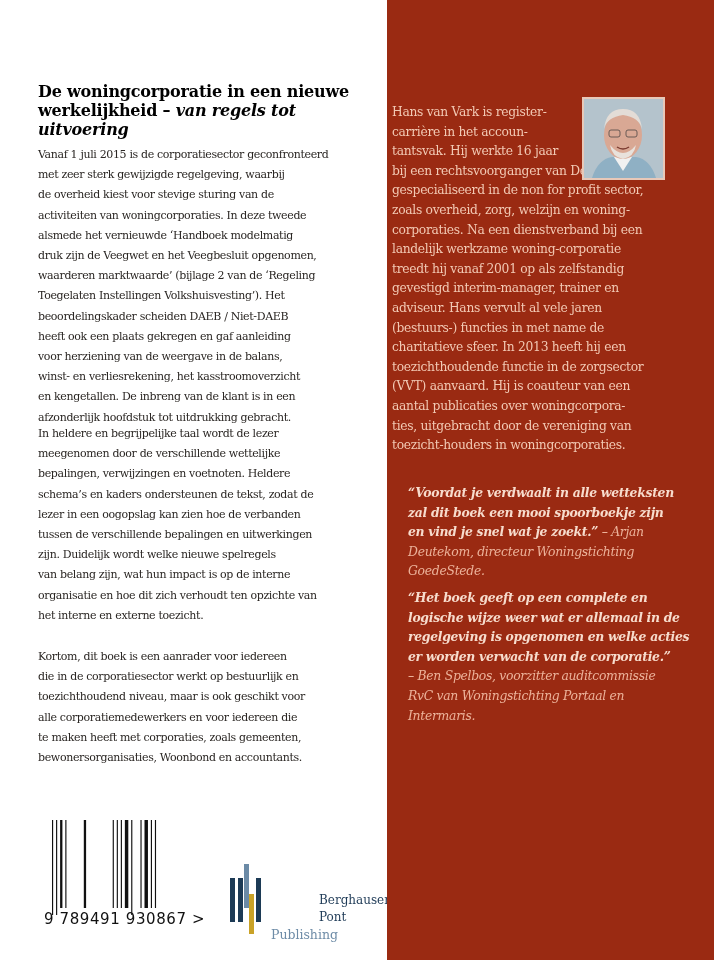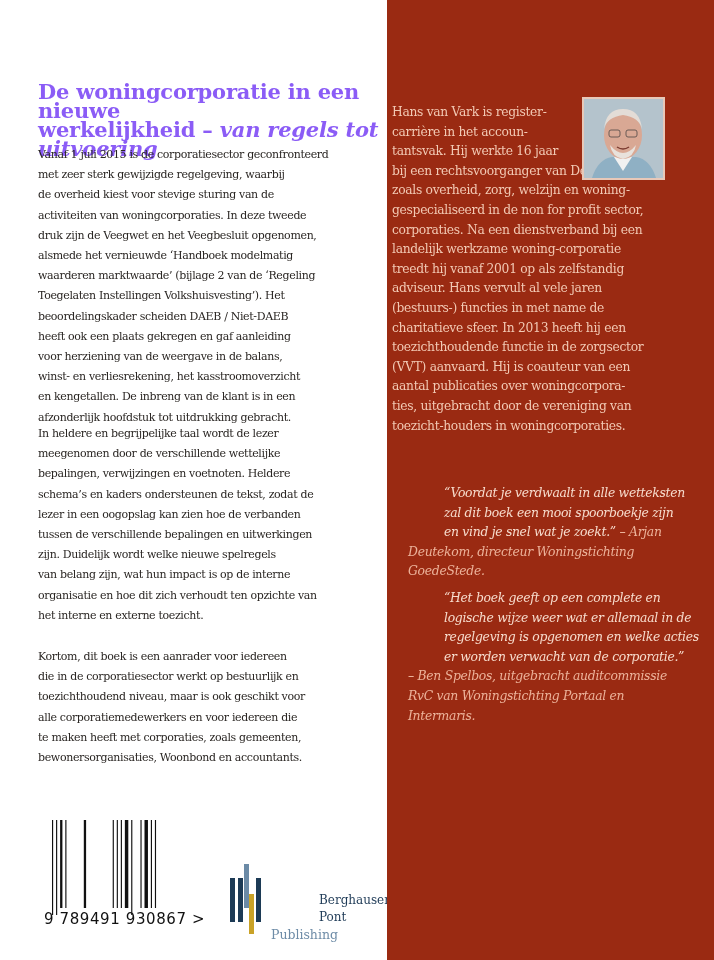--- a/index.html
+++ b/index.html
@@ -1,36 +1,36 @@
 <!DOCTYPE html>
 <html><head>
 <meta charset="utf-8">
 <style>
   html, body { margin:0; padding:0; }
   body { width:714px; height:960px; position:relative; background:#ffffff; overflow:hidden;
          font-family:"DejaVu Serif", serif; }
   .left { position:absolute; left:0; top:0; width:387px; height:960px; background:#ffffff; }
   .right { position:absolute; left:387px; top:0; width:327px; height:960px; background:#9a2a12; }
-  .title { position:absolute; left:38px; top:82px; width:345px; color:#8b5cf6;
-           font-family:"DejaVu Serif", serif; font-weight:bold; font-size:21px; line-height:19px; letter-spacing:-0.2px; }
+  .title { position:absolute; left:38px; top:82px; width:345px; color:#000000;
+           font-family:"DejaVu Serif", serif; font-weight:bold; font-size:16px; line-height:19px; letter-spacing:-0.2px; }
   .title .it { font-style:italic; }
   .para { position:absolute; left:38px; width:345px; color:#2a2623; font-size:11px; line-height:20.2px; letter-spacing:-0.35px; margin:0; }
   .para .ln { display:block; white-space:nowrap; }
   #p1 { top:145px; }
   #p2 { top:424px; }
   #p3 { top:647px; }
 
   .bio { position:absolute; left:392px; color:#f2c9b4; font-size:12.3px; line-height:19.6px; letter-spacing:-0.3px; margin:0; }
   .bio .ln { display:block; white-space:nowrap; }
   #bio { top:103px; }
   .photo { position:absolute; left:582px; top:97px; width:79px; height:79px; border:2px solid #e8c8b8;
            background:linear-gradient(180deg,#b9c7cf 0%,#a9b9c3 100%); overflow:hidden; }
   .quote { position:absolute; left:408px; color:#f7dccd; font-size:12.4px; line-height:19.6px; letter-spacing:-0.3px; margin:0; }
   .quote .ln { display:block; white-space:nowrap; }
-  .q-bold { font-weight:normal; font-style:italic;margin-left:36px; }
+  .q-bold { font-weight:bold; font-style:italic; }
   .q-attr { font-style:italic; color:#ecb29a; font-weight:normal; }
   #q1 { top:483px; }
   #q2 { top:588px; }
 
   .barcode { position:absolute; left:48px; top:820px; width:150px; height:95px; }
   .isbn { position:absolute; left:44px; top:910px; font-family:"DejaVu Sans", sans-serif; font-size:15px; letter-spacing:0.6px; color:#111; }
   .logo { position:absolute; left:230px; top:864px; width:34px; height:70px; }
   .pub { position:absolute; left:271px; top:892px; font-family:"DejaVu Serif", serif; line-height:17px; }
   .pub .n1 { display:block; color:#1f3b57; font-size:12px;margin-left:48px; }
   .pub .n2 { display:block; color:#6e8ca7; font-size:12.5px; }
@@ -42,22 +42,22 @@
   <div class="title">
     <span>De woningcorporatie in een nieuwe</span><br>
     <span>werkelijkheid – </span><span class="it">van regels tot uitvoering</span>
   </div>
 
   <p class="para" id="p1">
       <span class="ln">Vanaf 1 juli 2015 is de corporatiesector geconfronteerd</span>
       <span class="ln">met zeer sterk gewijzigde regelgeving, waarbij</span>
       <span class="ln">de overheid kiest voor stevige sturing van de</span>
       <span class="ln">activiteiten van woningcorporaties. In deze tweede</span>
+      <span class="ln">alsmede het vernieuwde ‘Handboek modelmatig</span>
       <span class="ln">druk zijn de Veegwet en het Veegbesluit opgenomen,</span>
-      <span class="ln">alsmede het vernieuwde ‘Handboek modelmatig</span>
       <span class="ln">waarderen marktwaarde’ (bijlage 2 van de ‘Regeling</span>
       <span class="ln">Toegelaten Instellingen Volkshuisvesting’). Het</span>
       <span class="ln">beoordelingskader scheiden DAEB / Niet-DAEB</span>
       <span class="ln">heeft ook een plaats gekregen en gaf aanleiding</span>
       <span class="ln">voor herziening van de weergave in de balans,</span>
       <span class="ln">winst- en verliesrekening, het kasstroomoverzicht</span>
       <span class="ln">en kengetallen. De inbreng van de klant is in een</span>
       <span class="ln">afzonderlijk hoofdstuk tot uitdrukking gebracht.</span>
     </p>
   <p class="para" id="p2">
@@ -112,25 +112,26 @@
   </div>
 </div>
 
 <div class="right"></div>
 
 <p class="bio" id="bio">
     <span class="ln">Hans van Vark is register-</span>
     <span class="ln">carrière in het accoun-</span>
     <span class="ln">tantsvak. Hij werkte 16 jaar</span>
     <span class="ln">bij een rechtsvoorganger van Deloitte,</span>
+    <span class="ln">gespecialiseerd in de non for profit sector,</span>
     <span class="ln">zoals overheid, zorg, welzijn en woning-</span>
-    <span class="ln">gespecialiseerd in de non for profit sector,</span>
     <span class="ln">corporaties. Na een dienstverband bij een</span>
     <span class="ln">landelijk werkzame woning-corporatie</span>
     <span class="ln">treedt hij vanaf 2001 op als zelfstandig</span>
+    <span class="ln">gevestigd interim-manager, trainer en</span>
     <span class="ln">adviseur. Hans vervult al vele jaren</span>
     <span class="ln">(bestuurs-) functies in met name de</span>
     <span class="ln">charitatieve sfeer. In 2013 heeft hij een</span>
     <span class="ln">toezichthoudende functie in de zorgsector</span>
     <span class="ln">(VVT) aanvaard. Hij is coauteur van een</span>
     <span class="ln">aantal publicaties over woningcorpora-</span>
     <span class="ln">ties, uitgebracht door de vereniging van</span>
     <span class="ln">toezicht-houders in woningcorporaties.</span>
   </p>
 
@@ -153,16 +154,16 @@
     <span class="ln q-bold">zal dit boek een mooi spoorboekje zijn</span>
     <span class="ln"><span class="q-bold">en vind je snel wat je zoekt.”</span><span class="q-attr"> – Arjan</span></span>
     <span class="ln q-attr">Deutekom, directeur Woningstichting</span>
     <span class="ln q-attr">GoedeStede.</span>
   </p>
 <p class="quote" id="q2">
     <span class="ln q-bold">“Het boek geeft op een complete en</span>
     <span class="ln q-bold">logische wijze weer wat er allemaal in de</span>
     <span class="ln q-bold">regelgeving is opgenomen en welke acties</span>
     <span class="ln q-bold">er worden verwacht van de corporatie.”</span>
-    <span class="ln q-attr">– Ben Spelbos, uitgebracht auditcommissie</span>
+    <span class="ln q-attr">– Ben Spelbos, voorzitter auditcommissie</span>
     <span class="ln q-attr">RvC van Woningstichting Portaal en</span>
     <span class="ln q-attr">Intermaris.</span>
   </p>
 
 </body></html>

